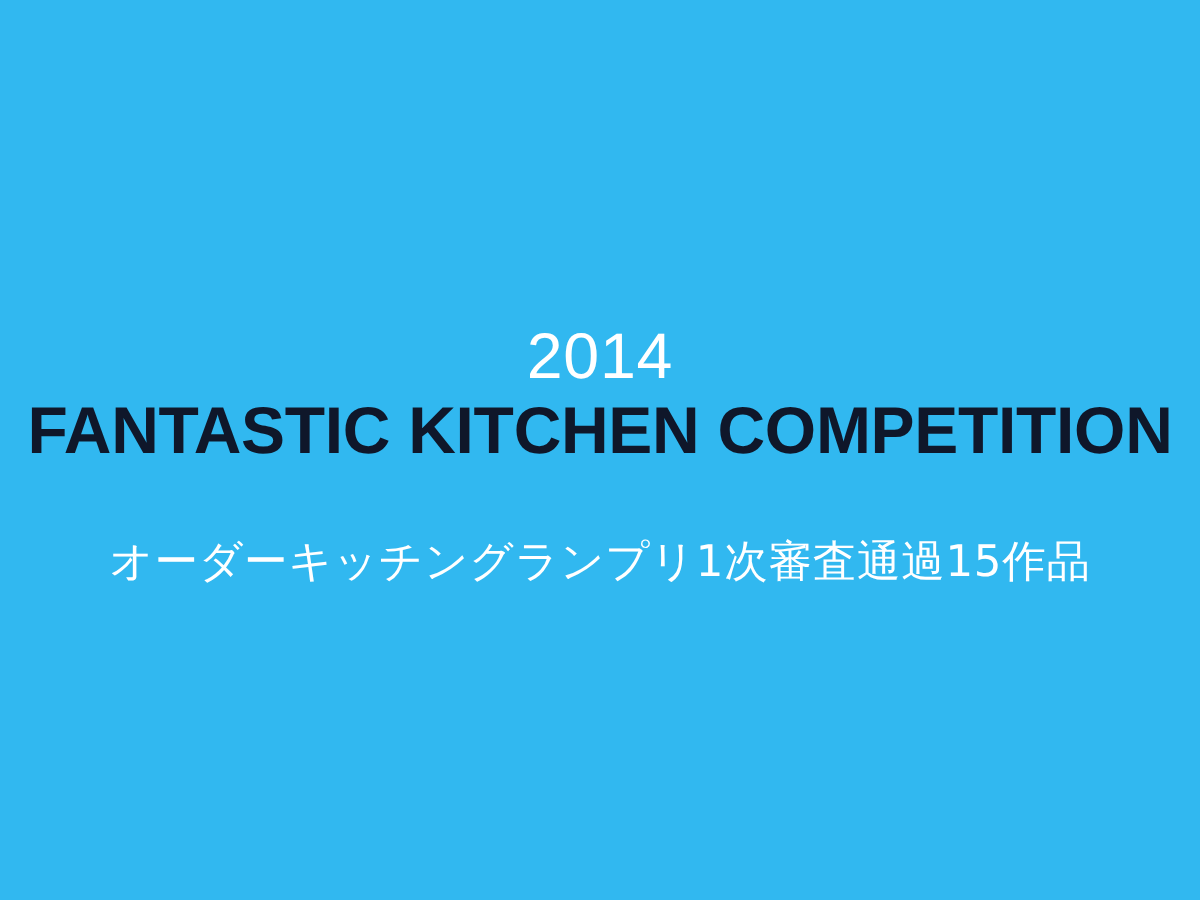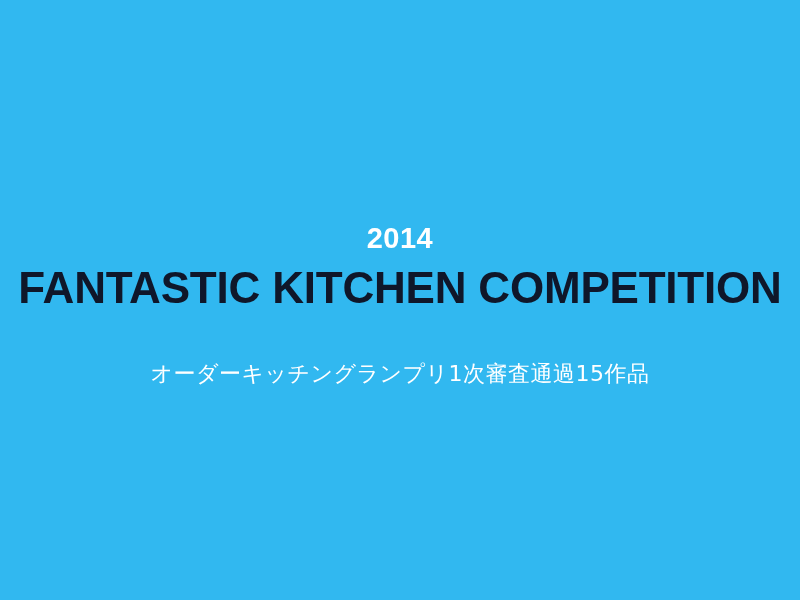--- a/index.html
+++ b/index.html
@@ -27,22 +27,22 @@
     position: absolute;
     left: 0;
     top: 213px;
     width: 800px;
     text-align: center;
   }
 
   .title-year {
     display: block;
     font-family: "Liberation Sans", "DejaVu Sans", sans-serif;
-    font-weight: bold;
-    font-size: 29px;
+    font-weight: normal;
+    font-size: 43px;
     line-height: 50px;
     letter-spacing: 0.5px;
     color: #ffffff;
     white-space: nowrap;
   }
 
   .title-main {
     display: block;
     font-family: "Liberation Sans", "DejaVu Sans", sans-serif;
     font-weight: bold;
@@ -58,21 +58,21 @@
     left: 0;
     top: 355px;
     width: 800px;
     text-align: center;
   }
 
   .subtitle-text {
     display: inline-block;
     font-family: "DejaVu Sans", "Liberation Sans", sans-serif;
     font-weight: normal;
-    font-size: 22px;
+    font-size: 29px;
     line-height: 38px;
     letter-spacing: 0.5px;
     color: #ffffff;
     white-space: nowrap;
   }
 </style>
 </head>
 <body>
 
 <div id="slide" style="background: rgb(49, 184, 240);">

